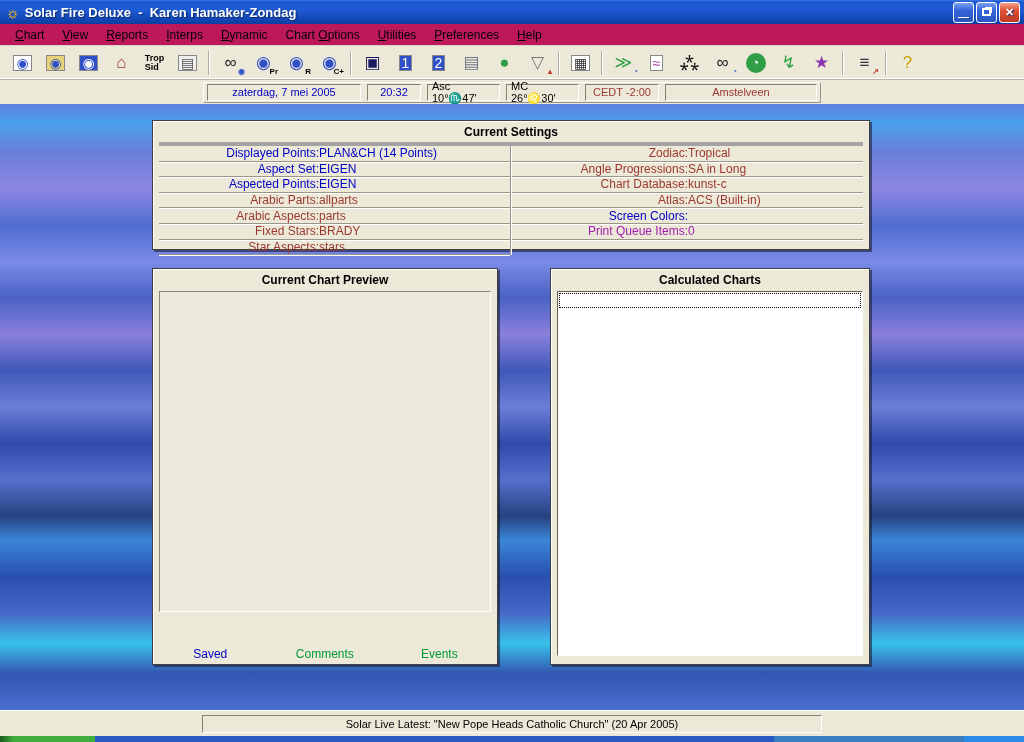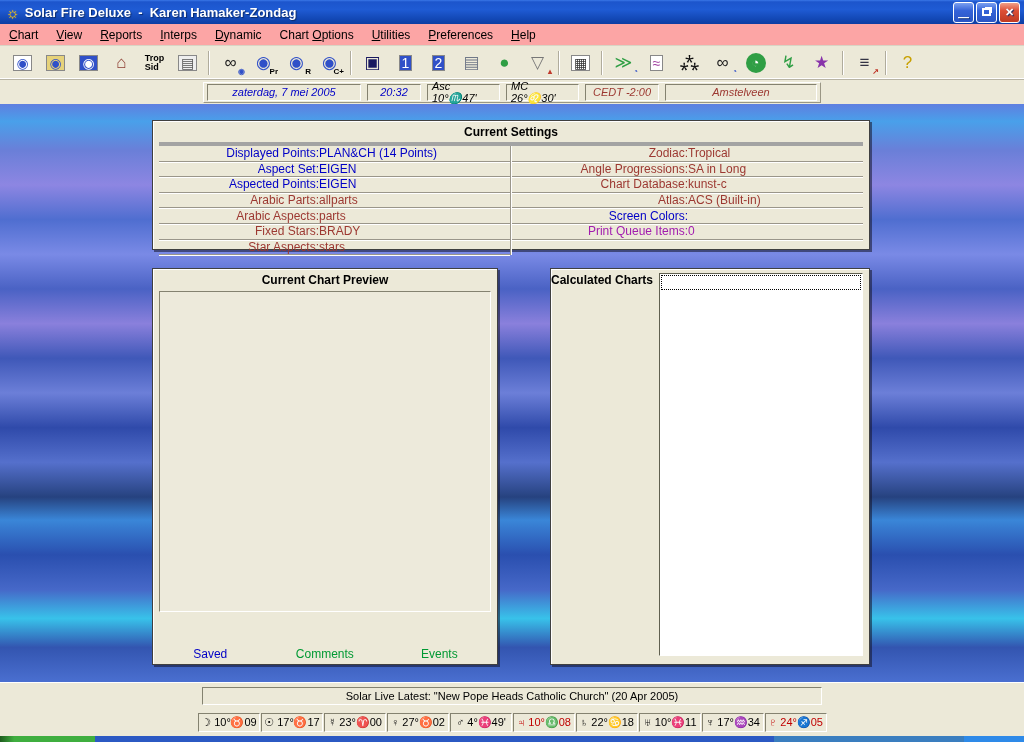--- a/index.html
+++ b/index.html
@@ -14,40 +14,40 @@
   .titlebar .sun { color:#ffd200; font-size:15px; margin:0 5px 0 2px; text-shadow:0 0 2px #b86; }
   .titlebar .title { flex:1; white-space:pre; }
   .winbtn { width:21px; height:21px; margin-left:2px; border:1px solid #fff; border-radius:3px;
     display:flex; align-items:center; justify-content:center; color:#fff; font-size:11px; font-weight:bold;
     background:linear-gradient(180deg,#7ba0f0 0%,#3563d8 40%,#2a55c4 100%); }
   .winbtn.close { background:linear-gradient(180deg,#f0a088 0%,#dd5036 40%,#c03a22 100%); }
   .winbtn .minglyph { align-self:flex-end; margin:0 0 2px 0; line-height:6px; }
   .restore-shape { width:9px; height:8px; border:2px solid #fff; box-shadow:2px -2px 0 -1px #fff; }
 
   
-  .menubar { height:22px; flex:0 0 22px; display:flex; align-items:center; background:#fca5a5;
-    border-bottom:1px solid #d8d4c4; padding-left:0; color:#000; }
+  .menubar { height:22px; flex:0 0 22px; display:flex; align-items:center; background:#be185d;
+    border-bottom:1px solid #d8d4c4; padding-left:6px; color:#000; }
   .menu-item { padding:3px 9px; white-space:pre; }
   .menu-item u { text-decoration:underline; }
 
   
   .toolbar { height:34px; flex:0 0 34px; display:flex; align-items:center; background:#ECE9D8;
     border-bottom:1px solid #b8b4a4; box-shadow:inset 0 -1px 0 #fff; padding-left:6px; }
   .tb-group { display:flex; align-items:center; }
   .tb-sep { width:2px; height:24px; margin:0 4px; border-left:1px solid #b0ac9c; border-right:1px solid #fff; }
   .tb-icon { width:33px; height:28px; display:flex; align-items:center; justify-content:center; position:relative; }
   .tb-glyph { font-size:17px; line-height:1; }
   .tb-glyph.framed { border:1px solid #888; padding:0 2px; font-size:14px; }
   .tb-glyph.round { border-radius:50%; width:20px; height:20px; display:flex; align-items:center; justify-content:center; font-size:13px; }
   .tb-text { font-size:9px; font-weight:bold; line-height:9px; white-space:pre; text-align:left; }
   .tb-tag { position:absolute; right:2px; bottom:1px; font-size:8px; font-weight:bold; }
 
   
   .infoband { height:24px; flex:0 0 24px; background:#ECE9D8; display:flex; justify-content:center; align-items:center; }
-  .infobar { display:flex; gap:6px; padding:1px 3px; border:1px solid; border-color:#fff #9a9684 #9a9684 #fff;font-style:italic; }
+  .infobar { display:flex; gap:6px; padding:1px 3px; border:1px solid; border-color:#fff #9a9684 #9a9684 #fff; }
   .stat-box { height:17px; display:flex; align-items:center; justify-content:center; font-size:11px;
     background:#ECE9D8; border:1px solid; border-color:#848270 #fff #fff #848270; padding:0 4px; }
 
   
   .client { position:relative; flex:1 1 auto;
     background:linear-gradient(180deg,
       #5f7fe0 0%, #49a0ea 3%, #6a7fd8 8%, #8d86e2 14%, #4f6ed0 20%,
       #7a8ae6 26%, #4a62c4 32%, #8a80dc 38%, #3f58b8 44%, #6c7fd8 50%,
       #2f4aaa 56%, #5570cc 62%, #26427f 68%, #3a86d8 72%, #2a4faf 78%,
       #4668c8 84%, #38c2ea 89%, #3355b0 94%, #4a6fd0 100%); }
@@ -69,21 +69,21 @@
   .c-blue { color:#0000C6; } .c-red { color:#9C3831; } .c-magenta { color:#a21caf; }
   .c-green { color:#009933; } .c-black { color:#000; }
 
   
   #preview { left:152px; top:164px; width:346px; height:397px; display:flex; flex-direction:column; }
   .preview-inner { flex:1; margin:4px 6px 2px 6px; background:#EDEADB;
     border:1px solid; border-color:#848270 #fff #fff #848270; }
   .preview-footer { flex:0 0 20px; display:flex; align-items:center;margin-top:30px; }
   .preview-footer span { width:33.3%; text-align:center; }
 
-  #calculated { left:550px; top:164px; width:320px; height:397px; display:flex; }
+  #calculated { left:550px; top:164px; width:320px; height:397px; display:flex; flex-direction:column; }
   .listbox { flex:1; margin:4px 6px 8px 6px; background:#fff;
     border:1px solid; border-color:#606050 #fff #fff #606050; padding:1px; }
   .focus-item { height:15px; border:1px dotted #000; }
 
   
   .band { background:#ECE9D8; display:flex; justify-content:center; align-items:center; }
   #solar-band { height:26px; flex:0 0 26px; border-top:1px solid #fff; }
   .solar-box { width:620px; height:18px; display:flex; align-items:center; justify-content:center; font-size:11px;
     background:#ECE9D8; border:1px solid; border-color:#848270 #fff #fff #848270; color:#000; }
   #planet-band { height:28px; flex:0 0 28px; justify-content:flex-start; padding-left:198px; }
@@ -330,32 +330,20 @@
         <div class="focus-item"></div>
       </div>
     </div>
 
   </div>
 
   <div class="band" id="solar-band">
     <div class="solar-box">Solar Live Latest: "New Pope Heads Catholic Church" (20 Apr 2005)</div>
   </div>
 
-  <div class="band" id="planet-band">
-      <div class="planet-box">☽ 10°♉09</div>
-      <div class="planet-box">☉ 17°♉17</div>
-      <div class="planet-box">☿ 23°♈00</div>
-      <div class="planet-box">♀ 27°♉02</div>
-      <div class="planet-box">♂ 4°♓49'</div>
-      <div class="planet-box retro">♃ 10°♎08</div>
-      <div class="planet-box">♄ 22°♋18</div>
-      <div class="planet-box">♅ 10°♓11</div>
-      <div class="planet-box">♆ 17°♒34</div>
-      <div class="planet-box retro">♇ 24°♐05</div>
-    </div>
 
   <div class="taskbar">
     <div class="tb-start"></div>
     <div class="tb-mid"></div>
     <div class="tb-quick"></div>
     <div class="tb-tray"></div>
   </div>
 
 </div>
 

